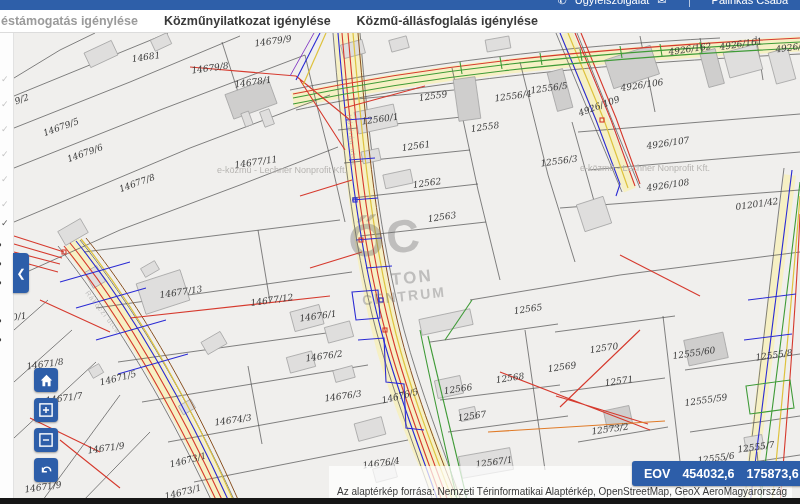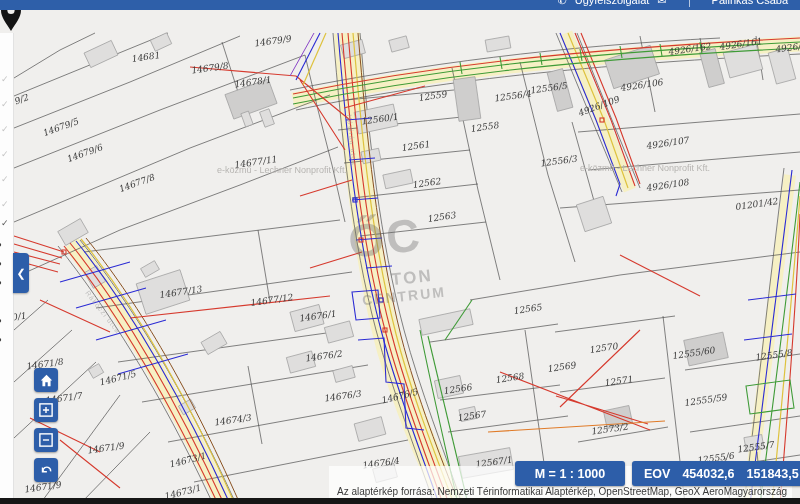--- a/index.html
+++ b/index.html
@@ -316,20 +316,25 @@
   <div class="topbar">
     <div class="topbar-inner">
       <span>✆</span>
       <span>Ügyfélszolgálat</span>
       <span>✉</span>
       <span class="vdiv"></span>
       <span>Pálinkás Csaba</span>
     </div>
   </div>
 
+  <div class="tabbar">
+    <span class="tab inactive">éstámogatás igénylése</span>
+    <span class="tab">Közműnyilatkozat igénylése</span>
+    <span class="tab">Közmű-állásfoglalás igénylése</span>
+  </div>
 
   <div class="leftstrip">
     <span class="strip-ic" style="top:42px">✓</span>
     <span class="strip-ic" style="top:67px">✓</span>
     <span class="strip-ic" style="top:92px">✓</span>
     <span class="strip-ic" style="top:117px">✓</span>
     <span class="strip-ic" style="top:142px">✓</span>
     <span class="strip-ic" style="top:167px">✓</span>
     <span class="strip-ic dark" style="top:186px">✓</span>
     <span class="strip-ic dot" style="top:208px">●</span>
@@ -360,24 +365,21 @@
     </svg>
   </div>
   <div class="mapbtn" style="top:458px">
     <svg width="14" height="14" viewBox="0 0 16 16">
       <path d="M4,5 L4,10 L9,10" fill="none" stroke="#fff" stroke-width="1.6"></path>
       <path d="M4,9 C5,5.5 8,4 10.5,5 C12.5,5.8 13.5,7.5 13.3,9.5" fill="none" stroke="#fff" stroke-width="1.6"></path>
       <path d="M4,10 L2.5,7.5 L6.5,7.8 Z" fill="#fff" stroke="none" transform="rotate(40 4 9)"></path>
     </svg>
   </div>
 
-  <div class="statbtn" style="left:515px;top:461px;width:110px">
-    <span>M = 1 : 1000</span>
-  </div>
   <div class="statbtn eov" style="left:632px;top:461px">
     <span>EOV</span>
     <span>454032,6</span>
-    <span>151843,5</span>
+    <span>175873,6</span>
   </div>
 
   <div class="attribution">Az alaptérkép forrása: Nemzeti Térinformatikai Alaptérkép, OpenStreetMap, GeoX AeroMagyarország</div>
   <div class="bottomstrip"></div>
 </div>
 
 </body></html>

